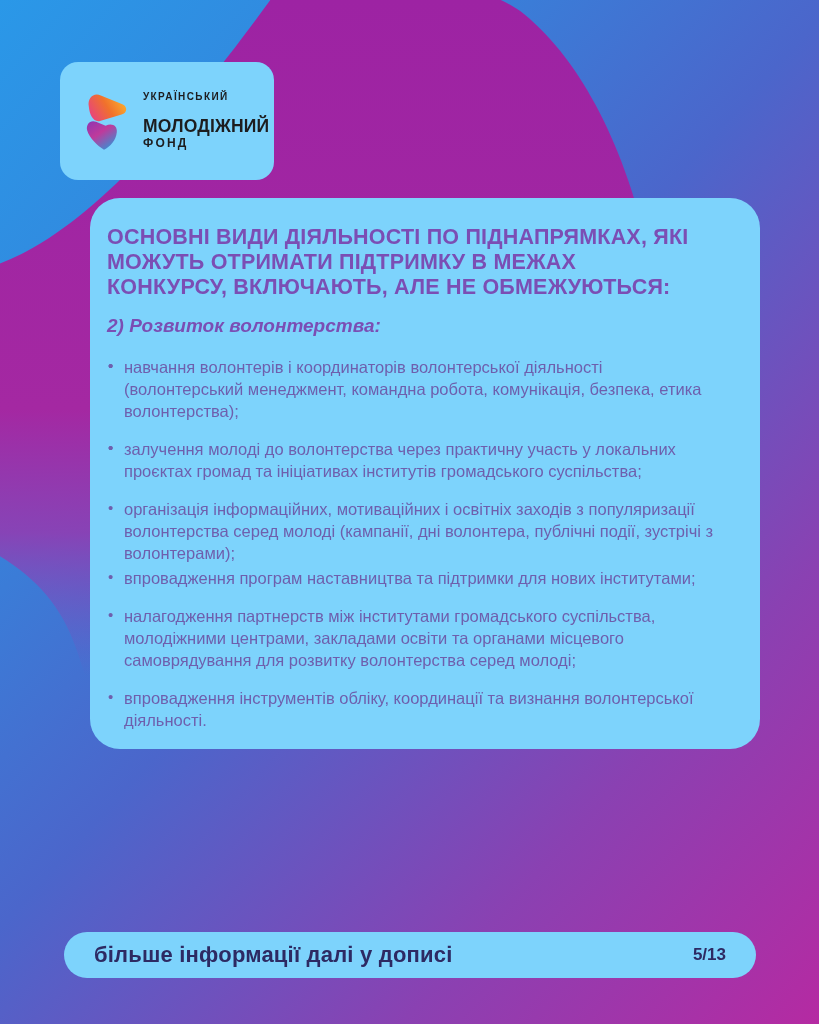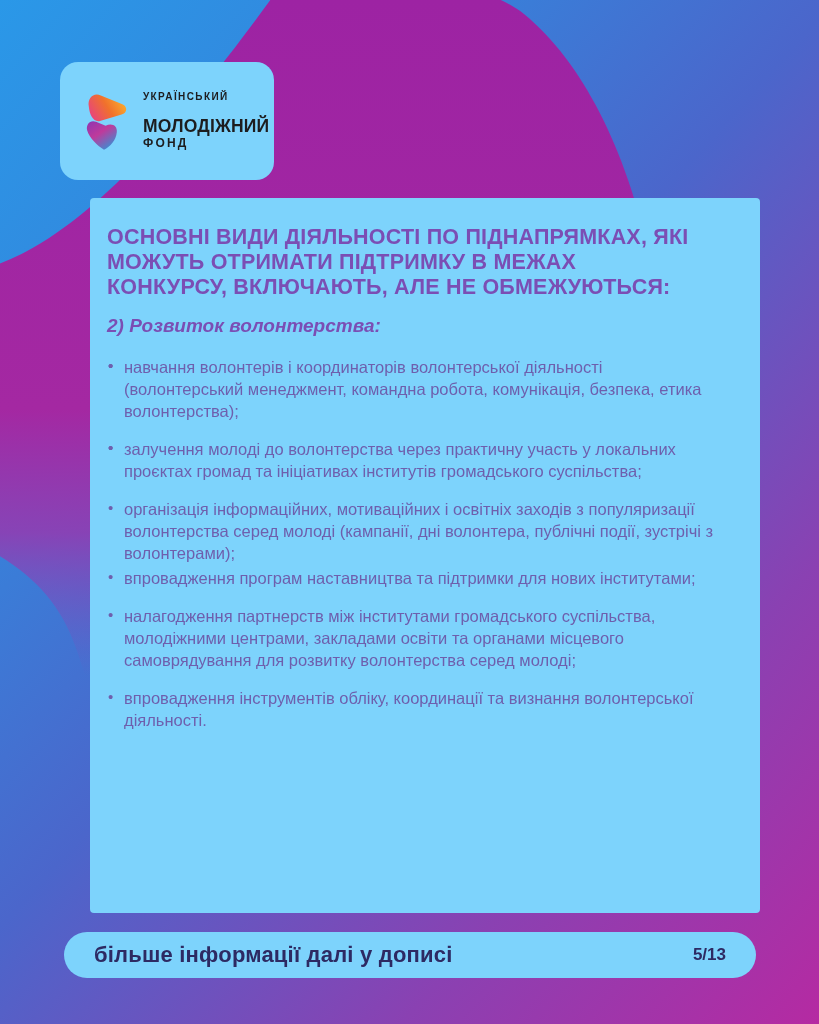--- a/index.html
+++ b/index.html
@@ -9,21 +9,21 @@
     background:linear-gradient(132deg,#2a98e8 0%,#3387dd 22%,#4b66cb 48%,#8a41b2 76%,#b52aa2 100%);}
   .bg-blob{position:absolute;inset:0;width:819px;height:1024px;display:block;}
   .white-card{position:absolute;background:#7dd3fc;}
   .logo-card{left:60px;top:62px;width:214px;height:118px;border-radius:18px;
     display:flex;align-items:center;padding-left:24px;box-sizing:border-box;}
   .logo-mark{width:48px;height:68px;flex:0 0 auto;}
   .logo-text{margin-left:11px;color:#1d1d1f;line-height:1.05;}
   .logo-line1{font-size:10px;font-weight:600;letter-spacing:1.4px;}
   .logo-line2{font-size:17.5px;font-weight:800;letter-spacing:0.2px;margin-top:14px;}
   .logo-line3{font-size:12px;font-weight:700;letter-spacing:2.2px;margin-top:2px;}
-  .main-card{left:90px;top:198px;width:670px;height:715px;border-radius:4px;
+  .main-card{left:90px;top:198px;width:670px;height:551px;border-radius:30px;
     box-sizing:border-box;padding:27px 40px 0 17px;}
   .heading{color:#7b4eb4;font-size:21.5px;line-height:25px;font-weight:bold;
     letter-spacing:0.2px;white-space:pre-line;margin:0 0 15px 0;}
   .subtitle{color:#7b4eb4;font-size:19px;font-weight:bold;font-style:italic;margin:0 0 19px 0;}
   .bullet-list{list-style:none;margin:0;padding:0;color:#6e5fad;font-size:16.5px;line-height:22px;}
   .bullet-list li{position:relative;padding-left:17px;margin-bottom:16px;}
   .bullet-list li.tight{margin-bottom:3px;}
   .bullet-dot{position:absolute;left:1px;top:-1px;font-size:15px;color:#6e5fad;}
   .footer-pill{left:64px;top:932px;width:692px;height:46px;border-radius:23px;
     display:flex;align-items:center;justify-content:space-between;

